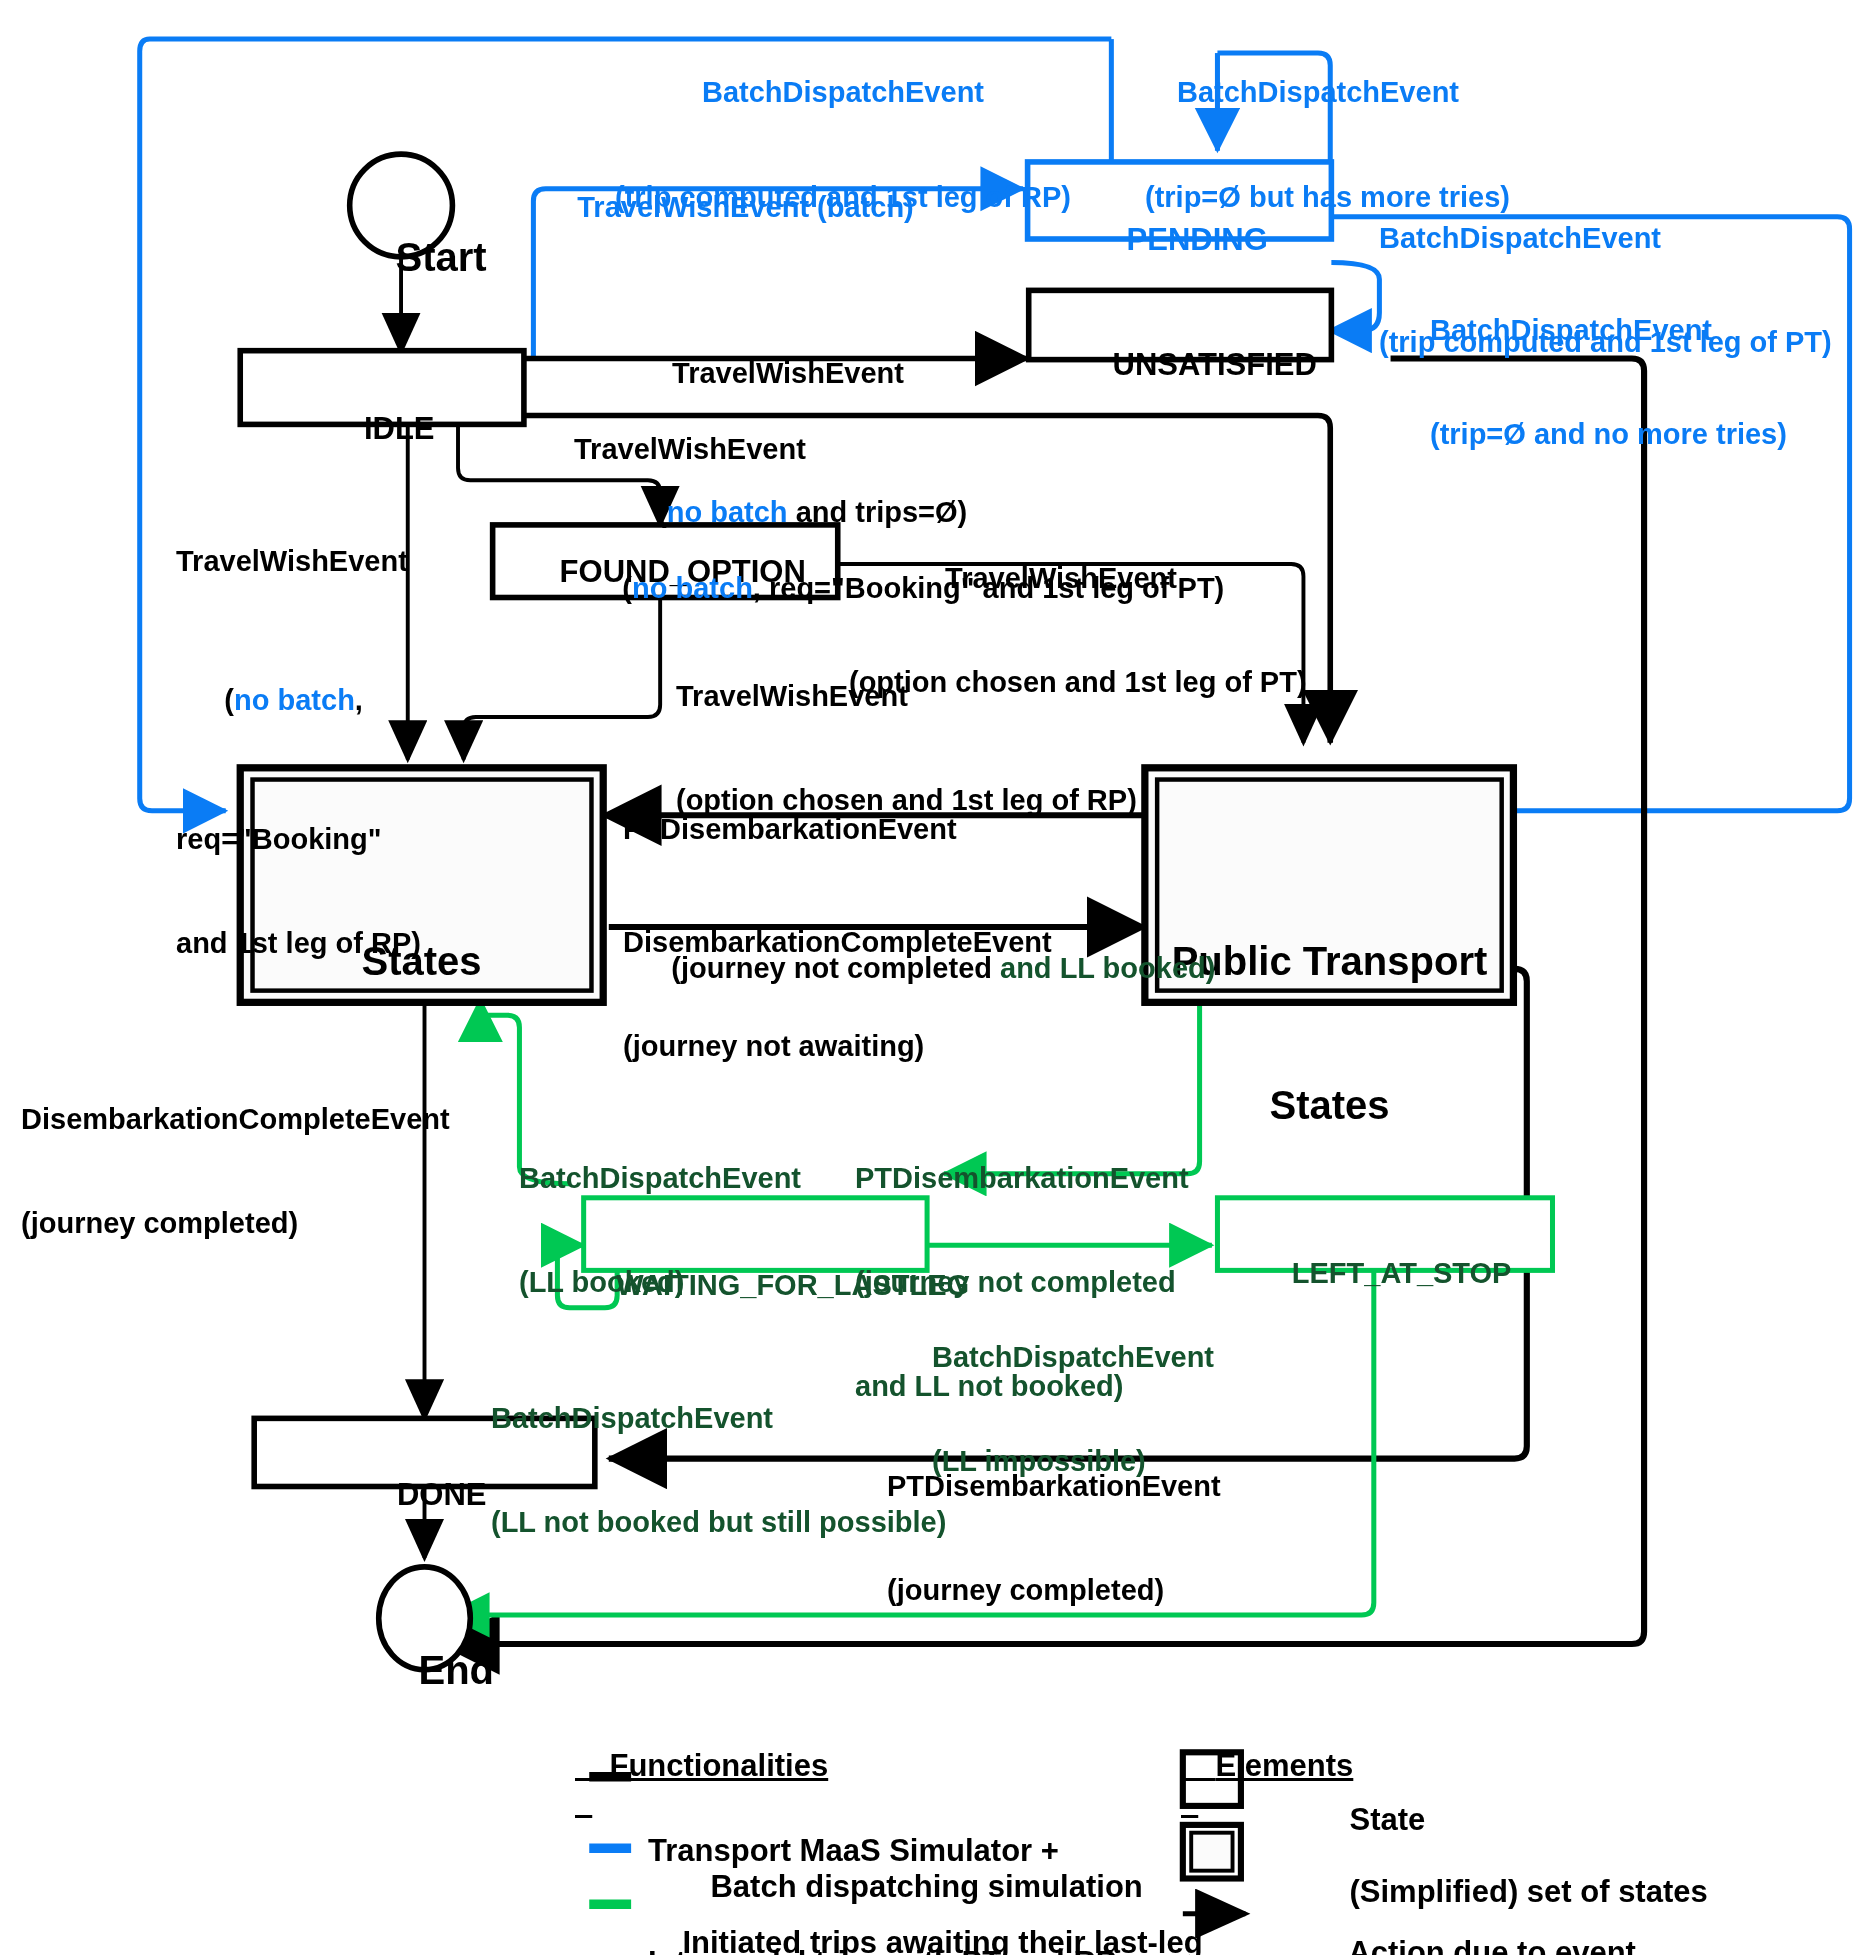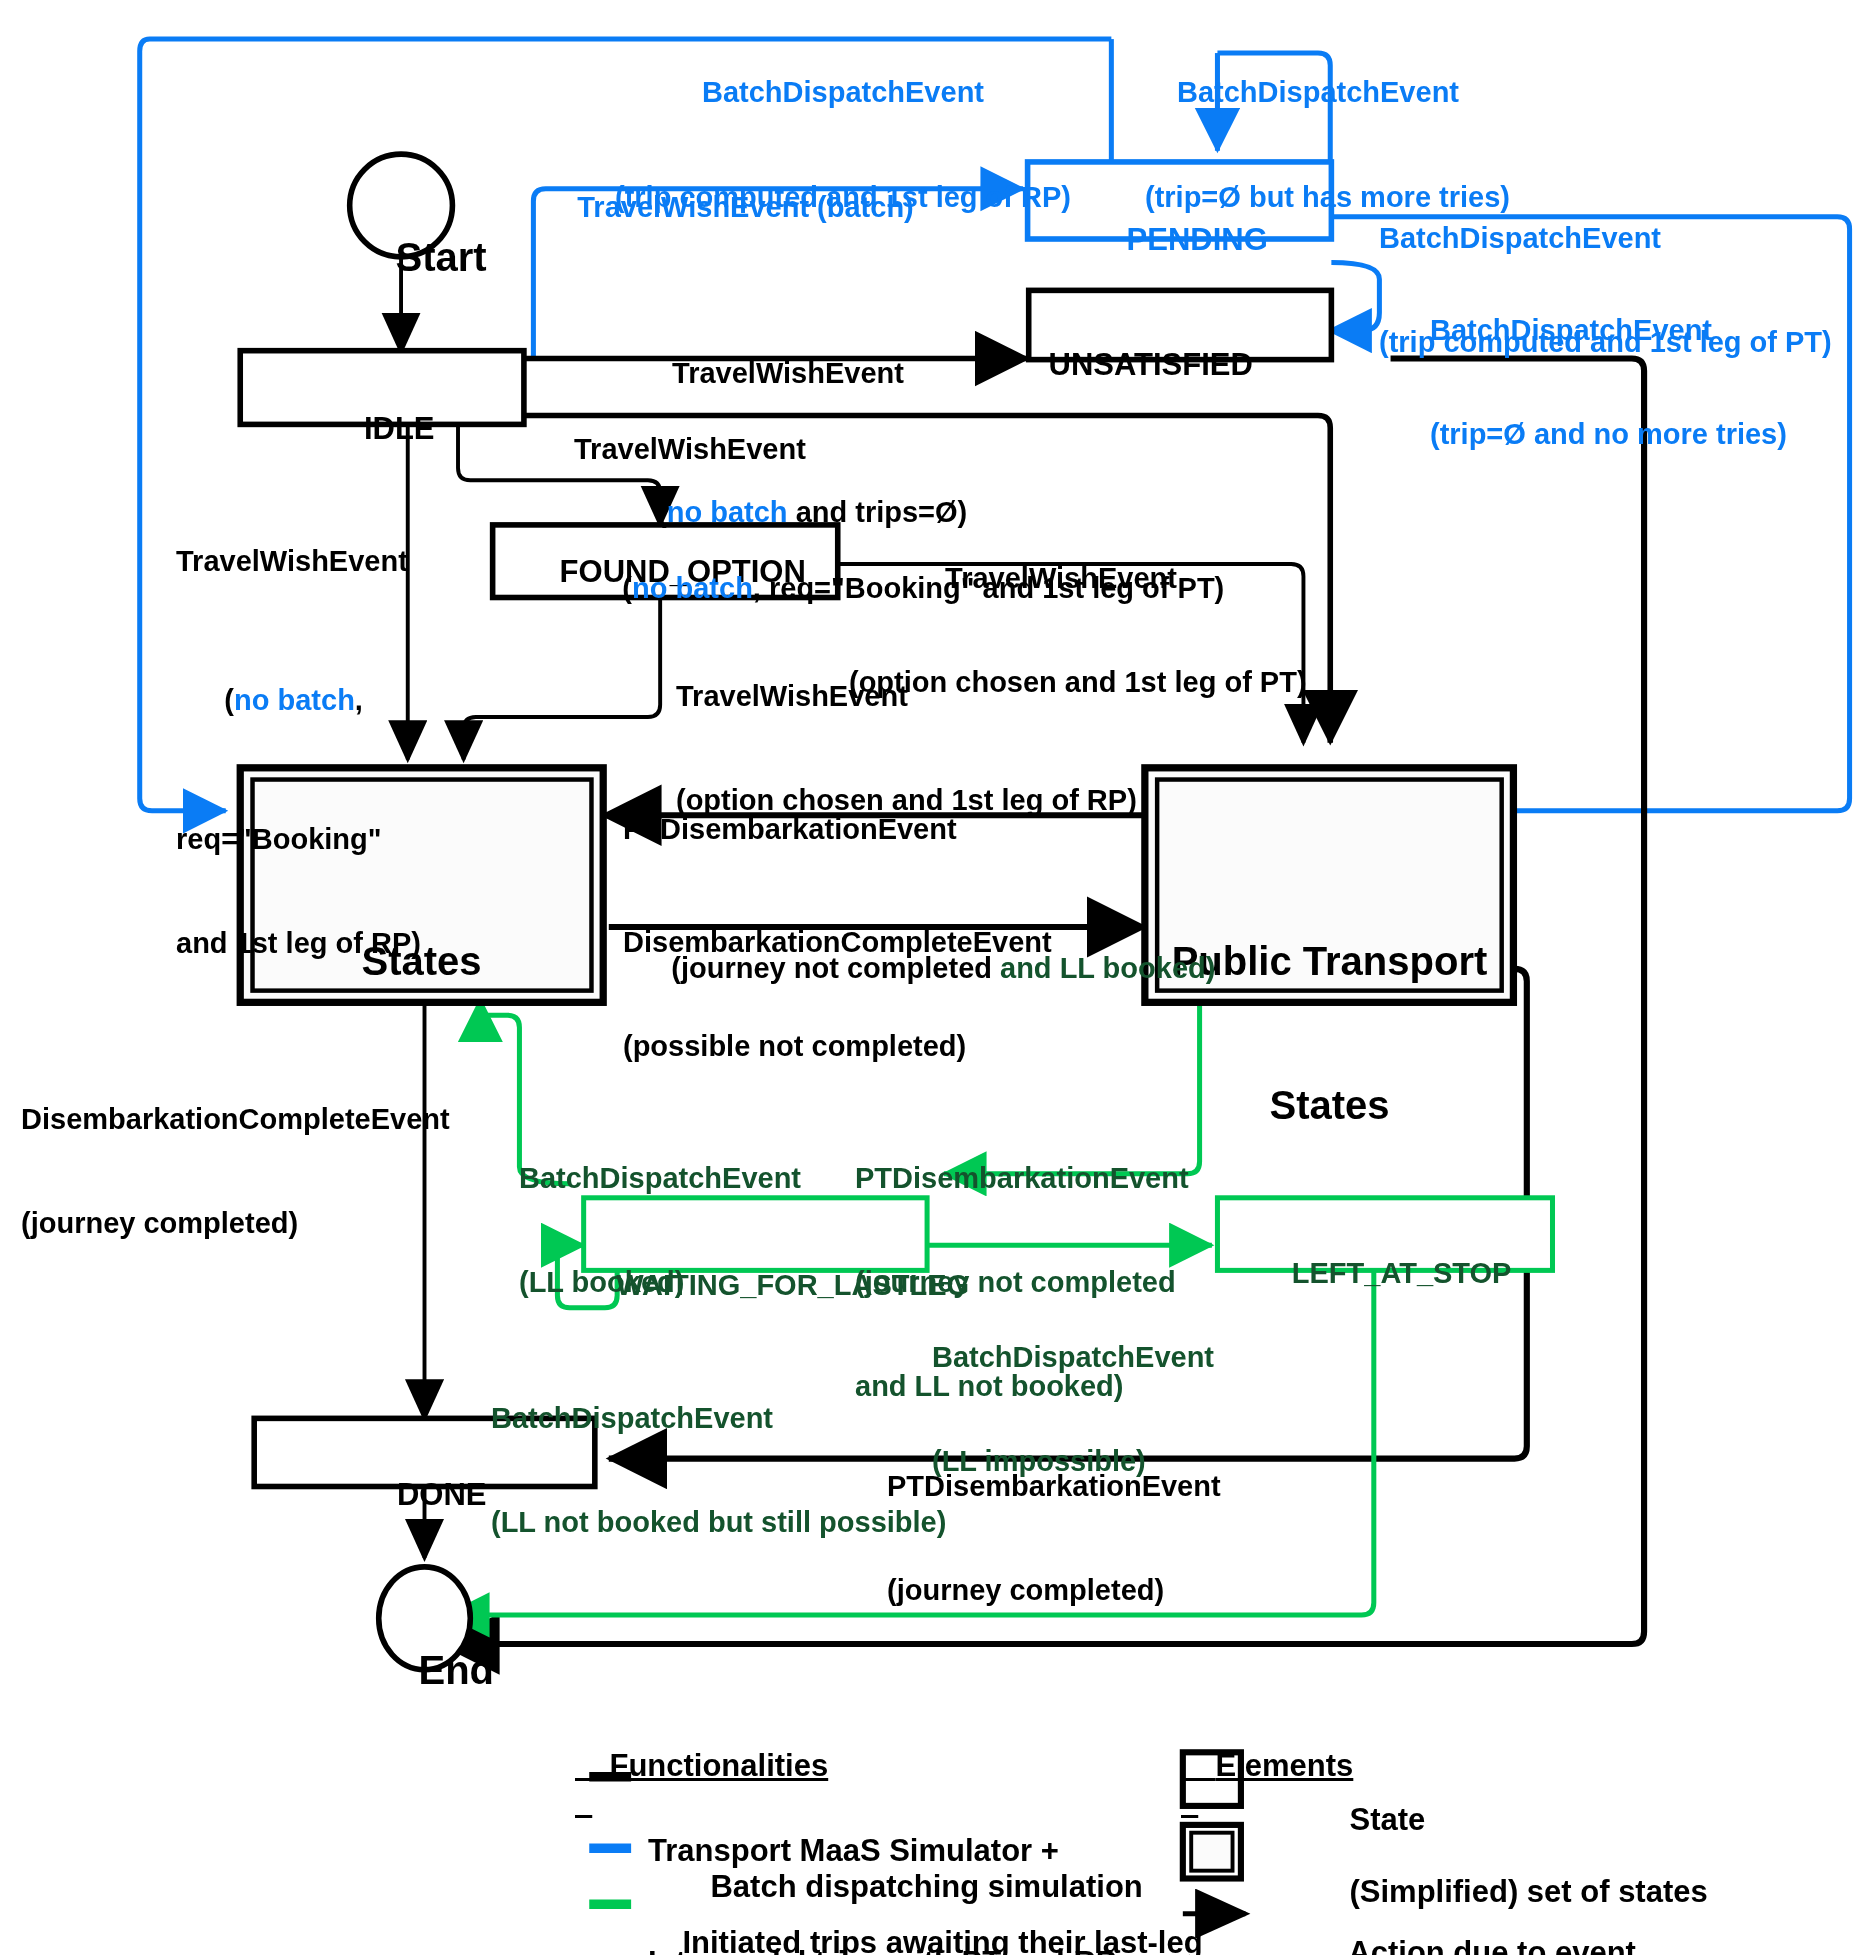--- a/index.html
+++ b/index.html
@@ -152,21 +152,21 @@
   </div>
   <div class="lbl blk s72 ctr" style="left:374px;top:1598px;width:101px;">
     <span>End</span>
   </div>
   <div class="lbl blk s56 ctr" style="left:240px;top:373px;width:284px;">
     <span>IDLE</span>
   </div>
   <div class="lbl blu s56 ctr" style="left:1028px;top:184px;width:304px;">
     <span>PENDING</span>
   </div>
-  <div class="lbl blk s56 ctr" style="left:982px;top:309px;width:303px;">
+  <div class="lbl blk s56 ctr" style="left:1046px;top:309px;width:303px;">
     <span>UNSATISFIED</span>
   </div>
   <div class="lbl blk s56 ctr" style="left:493px;top:516px;width:345px;">
     <span>FOUND_OPTION</span>
   </div>
   <div class="lbl blk s72 ctr" style="left:252px;top:841px;width:339px;">
     <div>States</div>
   </div>
   <div class="lbl blk s72 ctr" style="left:1157px;top:841px;width:345px;">
     <div>Public Transport</div>
@@ -218,21 +218,21 @@
 
   <div class="lbl blk s52 lft" style="left:623px;top:742px;width:559px;">
     <div>PTDisembarkationEvent</div>
     <div>
       <span>(journey not completed </span><span class="grn">and LL booked)</span>
     </div>
   </div>
 
   <div class="lbl blk s52 lft" style="left:623px;top:855px;width:559px;">
     <div>DisembarkationCompleteEvent</div>
-    <div>(possible not completed)</div>
+    <div>(journey not awaiting)</div>
   </div>
 
   <div class="lbl blk s52 lft" style="left:21px;top:1032px;width:447px;">
     <div>DisembarkationCompleteEvent</div>
     <div>(journey completed)</div>
   </div>
 
   <div class="lbl grn s52 lft" style="left:519px;top:1078px;width:313px;">
     <div>BatchDispatchEvent</div>
     <div>(LL booked)</div>

